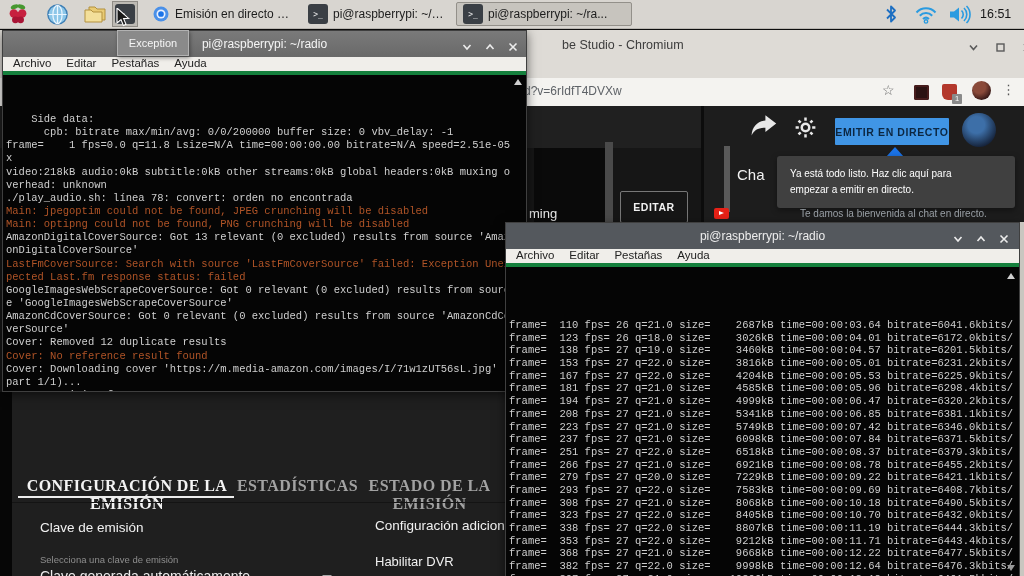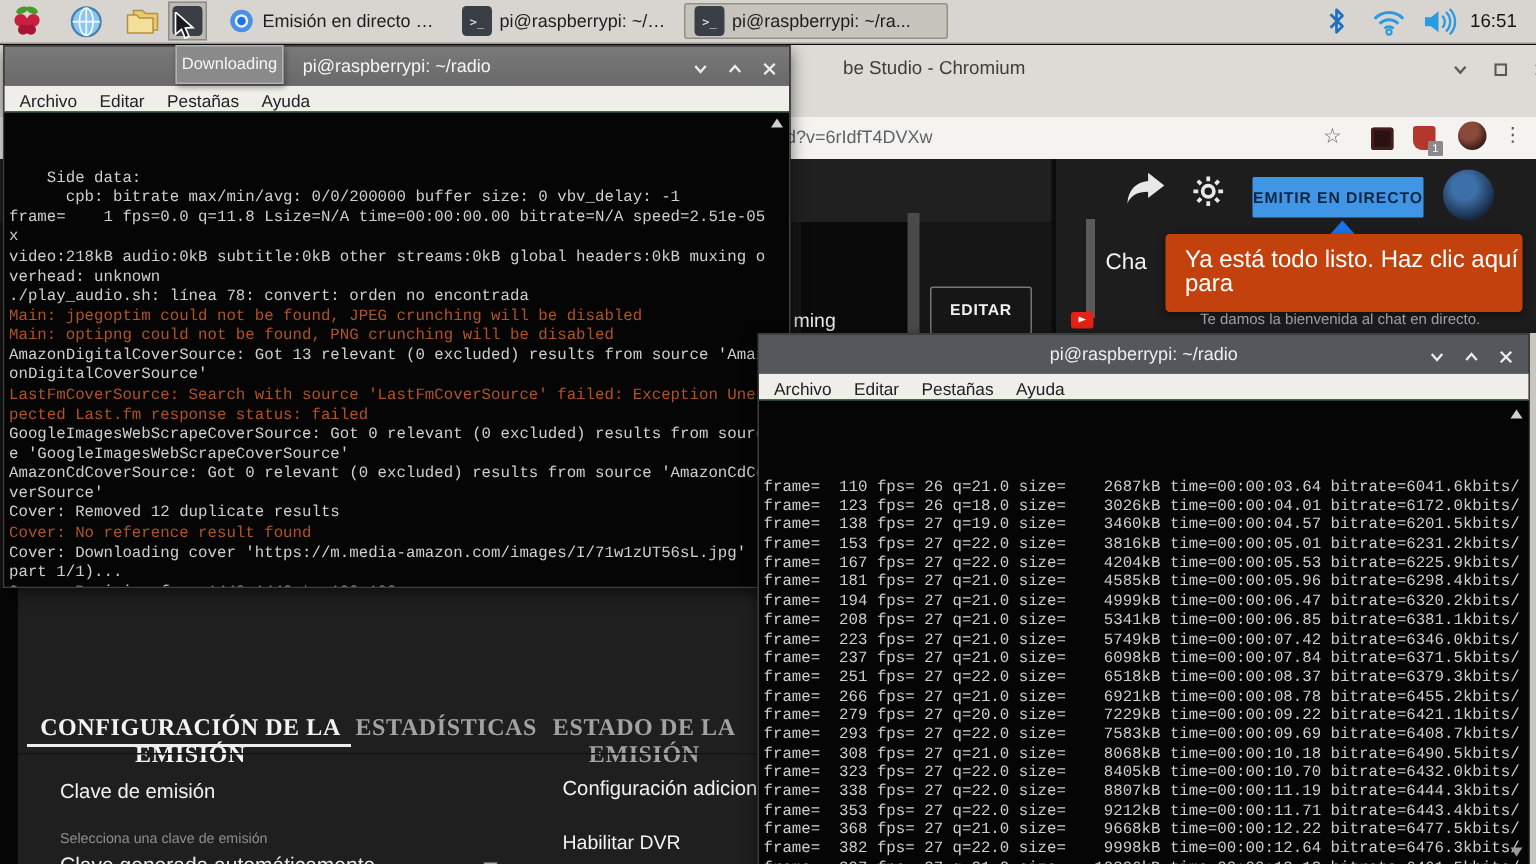--- a/index.html
+++ b/index.html
@@ -17,21 +17,21 @@
            font-size:12px;color:#1d1d1d;white-space:nowrap;overflow:hidden;}
   .taskbtn .lbl{overflow:hidden;text-overflow:ellipsis;}
   .taskbtn.active{background:#c7c4be;border:1px solid #93908a;border-radius:2px;}
   #clock{top:7px;left:980px;font-size:12.5px;color:#161616;}
 
   
   .win{position:absolute;border:1px solid #3f3f3f;box-shadow:0 3px 10px rgba(0,0,0,.55);box-sizing:border-box;background:#050505;}
   .titlebar{height:26px;display:flex;align-items:center;justify-content:center;position:relative;}
   .titlebar .wt{font-size:12px;}
   .winctl{position:absolute;top:7px;display:flex;gap:13px;}
-  .menubar{height:18px;background:#f0eeea;display:flex;align-items:flex-end;padding-left:10px;border-bottom:1px solid #15803d;box-sizing:border-box;}
+  .menubar{height:18px;background:#f0eeea;display:flex;align-items:flex-start;padding-left:10px;border-bottom:4px solid #15803d;box-sizing:border-box;}
   .menubar span{font-size:11.5px;color:#222;margin-right:15px;}
   .term-content{background:#050505;color:#cfcfcf;font-family:Liberation Mono, monospace;
                 font-size:10.5px;white-space:pre;overflow:hidden;position:relative;padding:2px 0 0 3px;box-sizing:border-box;}
   .tline{white-space:pre;}
   #t1 .tline{line-height:13.15px;height:13.15px;}
   #t2 .tline{line-height:12.7px;height:12.7px;}
   .warn{color:#b05427;}
   .scroll-arrow{width:0;height:0;position:absolute;}
   .up{border-left:4px solid transparent;border-right:4px solid transparent;border-bottom:6px solid #cfcfcf;}
   .down{border-left:4px solid transparent;border-right:4px solid transparent;border-top:6px solid #9a9a9a;}
@@ -66,22 +66,22 @@
   #gear-icon{left:793px;top:85px;}
   #broadcast-btn{left:835px;top:88px;width:114px;height:27px;background:#4095e5;border-radius:1px;
                  color:#0c2742;font-size:10.5px;font-weight:bold;letter-spacing:.6px;
                  display:flex;align-items:center;justify-content:center;}
   #studio-avatar{left:962px;top:83px;width:34px;height:34px;border-radius:50%;
                  background:radial-gradient(circle at 42% 35%,#3d6fa8 0 28%,#16243c 75%);}
   #edit-btn{left:620px;top:161px;width:66px;height:30px;border:1px solid #777;border-radius:2px;
             color:#f1f1f1;font-size:10.5px;font-weight:bold;letter-spacing:.5px;
             display:flex;align-items:center;justify-content:center;}
   #video-title-partial{left:529px;top:176px;font-size:13px;color:#e8e8e8;}
-  #blue-tooltip{left:777px;top:126px;width:238px;height:52px;background:#c2410c;border-radius:3px;
-                color:#fff;font-size:16px;line-height:16px;padding:10px 0 0 13px;box-sizing:border-box;
+  #blue-tooltip{left:777px;top:126px;width:238px;height:52px;background:#404040;border-radius:3px;
+                color:#fff;font-size:10px;line-height:16px;padding:10px 0 0 13px;box-sizing:border-box;
                 box-shadow:0 2px 6px rgba(0,0,0,.4);}
   #tooltip-arrow{left:886px;top:117px;width:0;height:0;border-left:9px solid transparent;border-right:9px solid transparent;border-bottom:10px solid #1a73e8;}
 
   
   #black-strip{left:0;top:362px;width:12px;height:184px;background:#060606;}
   #panel{left:12px;top:362px;width:1012px;height:184px;background:#1f1f1f;}
   .tab{position:absolute;top:85px;text-align:center;font-size:16px;font-weight:bold;letter-spacing:.4px;color:#a2a2a2;font-family:Liberation Serif, serif;}
   .tab.active{color:#f3f3f3;}
   #tab-underline{left:6px;top:104px;width:216px;height:2px;background:#ededed;}
   #tabs-divider{left:0px;top:110px;width:1012px;height:1px;background:#141414;}
@@ -157,20 +157,21 @@
     </span>
     <div id="broadcast-btn" class="abs">EMITIR EN DIRECTO</div>
     <div id="studio-avatar" class="abs"></div>
 
     <div id="edit-btn" class="abs">EDITAR</div>
     <div id="video-title-partial" class="abs">ming</div>
 
     <div id="tooltip-arrow" class="abs"></div>
     <div id="blue-tooltip" class="abs">
       <div>Ya está todo listo. Haz clic aquí para</div>
+      <div>empezar a emitir en directo.</div>
     </div>
     <div id="ytred" class="abs"></div>
     <div id="chat-welcome" class="abs">Te damos la bienvenida al chat en directo.</div>
 
     <div id="black-strip" class="abs"></div>
     <div id="panel" class="abs">
 
       <div id="tabs">
           <div class="tab active" style="left: 8px; width: 214px;">CONFIGURACIÓN DE LA EMISIÓN</div>
           <div class="tab" style="left: 225px; width: 115px;">ESTADÍSTICAS</div>
@@ -209,21 +210,21 @@
         <span>Archivo</span>
         <span>Editar</span>
         <span>Pestañas</span>
         <span>Ayuda</span>
       </div>
     <div class="term-content" id="t1-content" style="height:316px;">
       <div class="scroll-arrow up" style="right:4px;top:4px;"></div>
     <div class="tline">    Side data:</div><div class="tline">      cpb: bitrate max/min/avg: 0/0/200000 buffer size: 0 vbv_delay: -1</div><div class="tline">frame=    1 fps=0.0 q=11.8 Lsize=N/A time=00:00:00.00 bitrate=N/A speed=2.51e-05</div><div class="tline">x</div><div class="tline">video:218kB audio:0kB subtitle:0kB other streams:0kB global headers:0kB muxing o</div><div class="tline">verhead: unknown</div><div class="tline">./play_audio.sh: línea 78: convert: orden no encontrada</div><div class="tline warn">Main: jpegoptim could not be found, JPEG crunching will be disabled</div><div class="tline warn">Main: optipng could not be found, PNG crunching will be disabled</div><div class="tline">AmazonDigitalCoverSource: Got 13 relevant (0 excluded) results from source 'Amaz</div><div class="tline">onDigitalCoverSource'</div><div class="tline warn">LastFmCoverSource: Search with source 'LastFmCoverSource' failed: Exception Unex</div><div class="tline warn">pected Last.fm response status: failed</div><div class="tline">GoogleImagesWebScrapeCoverSource: Got 0 relevant (0 excluded) results from sourc</div><div class="tline">e 'GoogleImagesWebScrapeCoverSource'</div><div class="tline">AmazonCdCoverSource: Got 0 relevant (0 excluded) results from source 'AmazonCdCo</div><div class="tline">verSource'</div><div class="tline">Cover: Removed 12 duplicate results</div><div class="tline warn">Cover: No reference result found</div><div class="tline">Cover: Downloading cover 'https://m.media-amazon.com/images/I/71w1zUT56sL.jpg' (</div><div class="tline">part 1/1)...</div><div class="tline">Cover: Resizing from 1440x1440 to 120x120...</div></div>
   </div>
 
-  <div id="lxtooltip" class="abs">Downloading</div>
+  <div id="lxtooltip" class="abs">Exception</div>
 
   <div id="t2" class="win">
     <div class="titlebar">
       <span class="wt">pi@raspberrypi: ~/radio</span>
       <span class="winctl" style="right:10px;">
         <span><svg width="10" height="10">
               <polyline points="1.5,3 5,7 8.5,3" fill="none" stroke="#ececec" stroke-width="1.6"></polyline>
             </svg></span>
         <span><svg width="10" height="10">
               <polyline points="1.5,7 5,3 8.5,7" fill="none" stroke="#ececec" stroke-width="1.6"></polyline>

